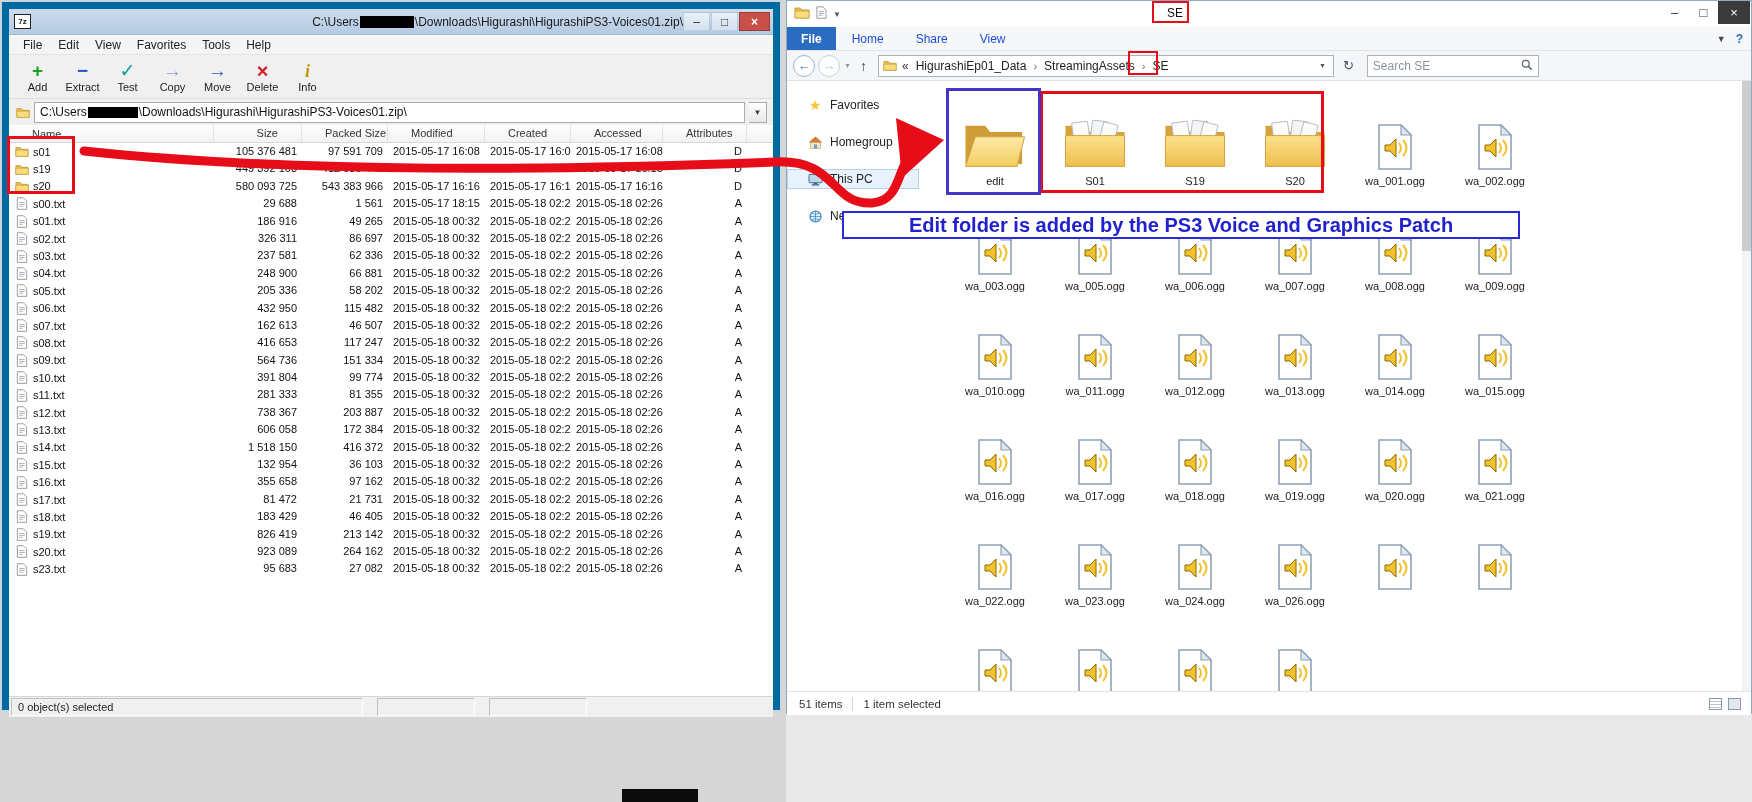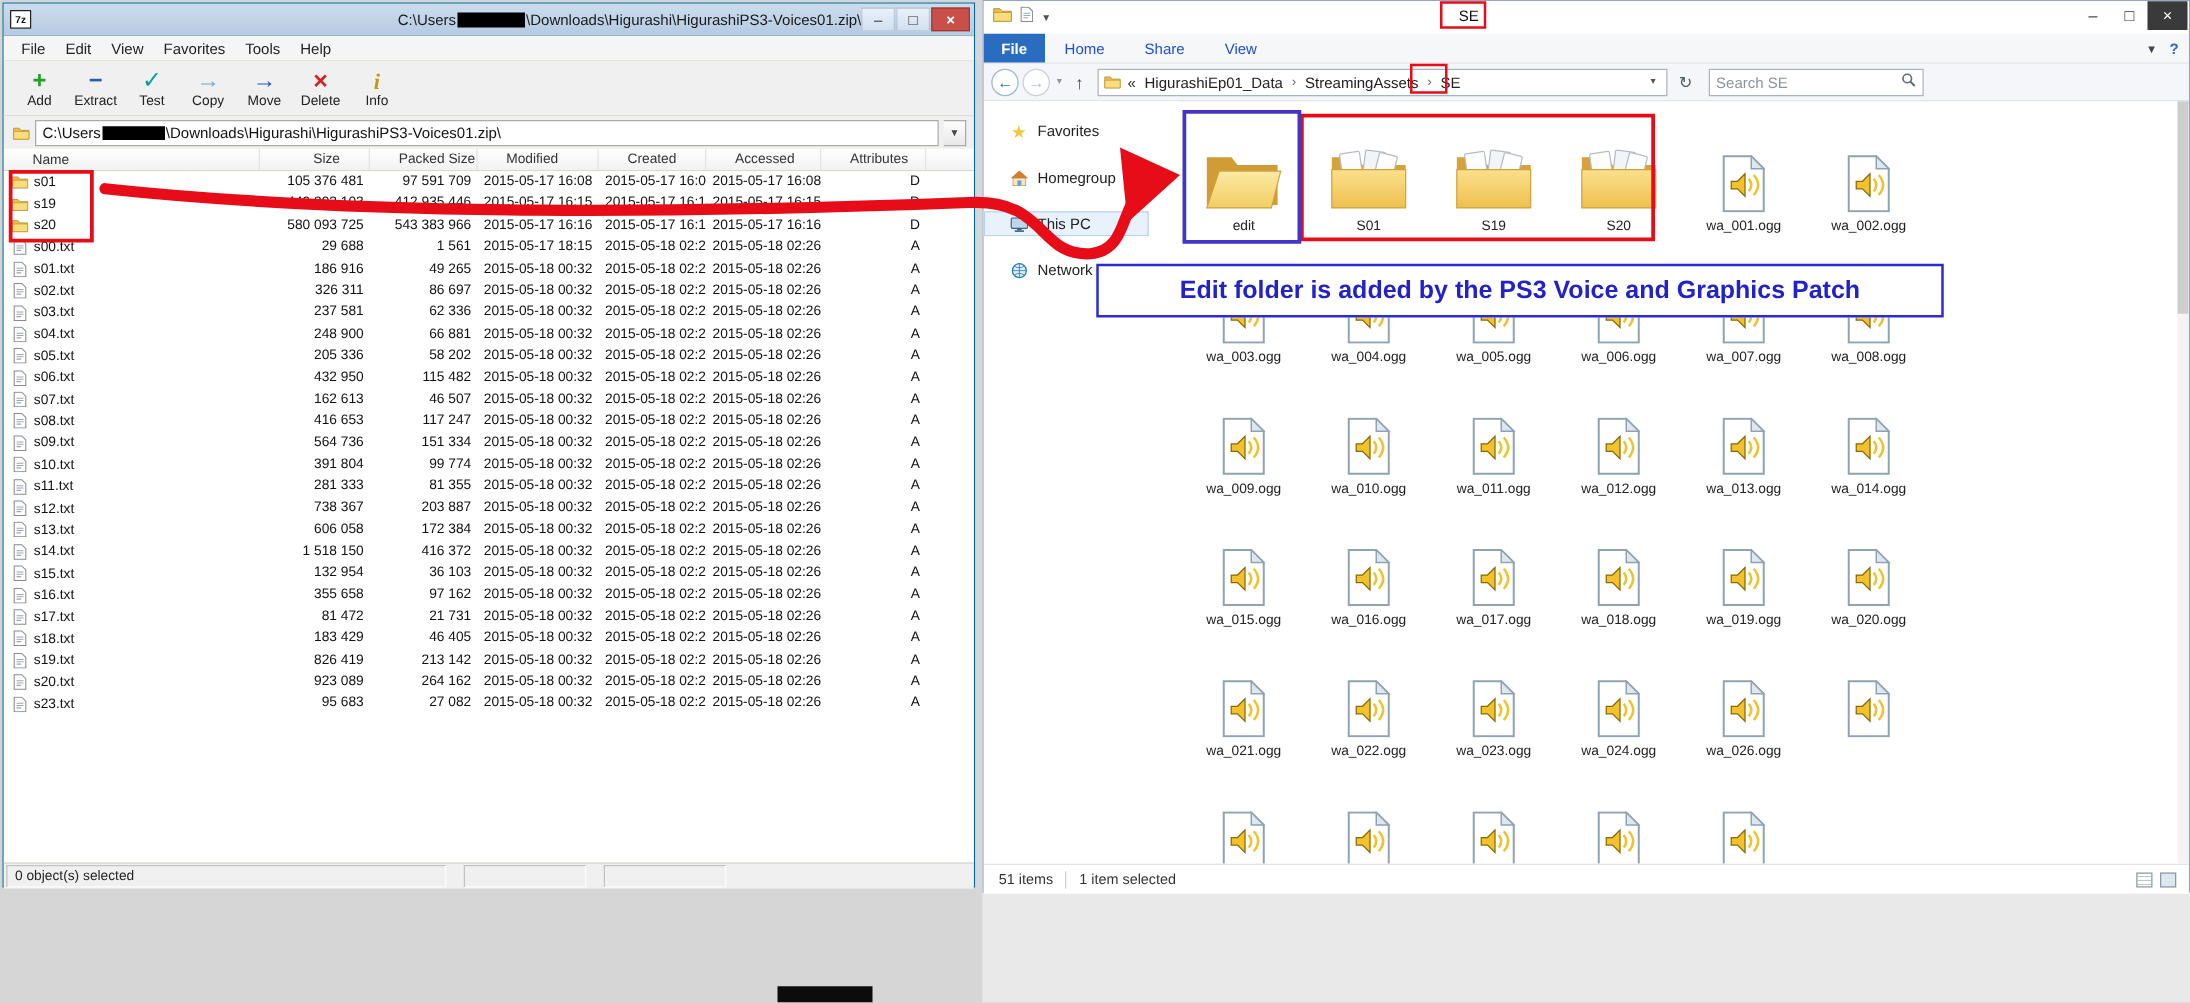--- a/index.html
+++ b/index.html
@@ -2,21 +2,21 @@
 <html><head>
 <meta charset="utf-8">
 <style>
 *{margin:0;padding:0;box-sizing:border-box}
 body{width:1752px;height:802px;overflow:hidden;background:#d6d6d6;font-family:"Liberation Sans","DejaVu Sans",sans-serif;position:relative}
 .desktop{position:absolute;inset:0}
 .under-exp{position:absolute;left:786px;top:714px;width:966px;height:88px;background:#e9e9e9}
 .task-chip{position:absolute;left:622px;top:789px;width:76px;height:13px;background:#0c0c0c}
 
 
-.zip-win{position:absolute;left:2px;top:2px;width:778px;height:708px;background:#fef9c3;border:1px solid #0369a1;box-shadow:0 0 0 1px rgba(190,210,232,.8)}
+.zip-win{position:absolute;left:2px;top:2px;width:778px;height:708px;background:#c4b5fd;border:7px solid #0369a1;box-shadow:0 0 0 1px rgba(190,210,232,.8)}
 .ztitle{height:26px;background:linear-gradient(#ccdcee,#b5cbe2);display:flex;align-items:center;padding:0 3px;border-bottom:1px solid #9db6d0}
 .zicon{width:17px;height:15px;background:#fff;border:1px solid #222;font-size:8px;font-weight:bold;color:#111;display:flex;align-items:center;justify-content:center;margin:0 4px 0 2px;flex:none}
 .ztext{flex:1;text-align:right;font-size:12px;color:#1a1a1a;white-space:nowrap;overflow:hidden}
 .redact{display:inline-block;width:54px;height:12px;background:#000;vertical-align:middle;margin:0 1px}
 .zcaps{display:flex;gap:1px}
 .zcap{width:27px;height:19px;display:flex;align-items:center;justify-content:center;font-size:12px;color:#333;border:1px solid rgba(120,140,165,.35);background:linear-gradient(#e9f1f9,#d2e0ef)}
 .zcap-close{background:#c85048;border-color:#9c3b35;color:#fff;font-weight:bold;width:31px}
 .zmenu{height:20px;background:#f5f5f5;display:flex;align-items:center;padding-left:6px;border-bottom:1px solid #e4e4e4}
 .zmenu-item{font-size:12px;color:#222;padding:0 8px}
 .ztoolbar{height:44px;display:flex;align-items:center;padding-left:8px;gap:4px;background:#f0f0f0;border-bottom:1px solid #ddd}
@@ -809,28 +809,20 @@
                 </svg>
               </div>
               <div class="glabel">wa_003.ogg</div>
             </div>
             <div class="gitem">
               <div class="gico">
                 <svg class="gsvg-audio">
                   <use href="#sym-ogg"></use>
                 </svg>
               </div>
-              <div class="glabel">wa_004.ogg</div>
-            </div>
-            <div class="gitem">
-              <div class="gico">
-                <svg class="gsvg-audio">
-                  <use href="#sym-ogg"></use>
-                </svg>
-              </div>
               <div class="glabel">wa_005.ogg</div>
             </div>
             <div class="gitem">
               <div class="gico">
                 <svg class="gsvg-audio">
                   <use href="#sym-ogg"></use>
                 </svg>
               </div>
               <div class="glabel">wa_006.ogg</div>
             </div>
@@ -1049,20 +1041,20 @@
         <span class="view-ic2"></span>
       </span>
     </div>
   </div>
 
   <div class="ann red-box" style="left:7px;top:136px;width:68px;height:58px"></div>
   <div class="ann red-box" style="left:1040px;top:91px;width:284px;height:102px"></div>
   <div class="ann blue-box" style="left:946px;top:88px;width:95px;height:107px"></div>
   <div class="ann red-box thin" style="left:1152px;top:1px;width:37px;height:22px"></div>
   <div class="ann red-box thin" style="left:1128px;top:51px;width:30px;height:24px"></div>
-  <div class="ann note" style="left:877px;top:211px;width:678px;height:43px">
+  <div class="ann note" style="left:842px;top:211px;width:678px;height:28px">
     <span>Edit folder is added by the PS3 Voice and Graphics Patch</span>
   </div>
   <svg class="arrow-svg" width="1752" height="802">
     <path d="M84 151 C 300 174, 560 170, 775 162 C 838 159, 830 205, 872 203 C 898 201, 897 175, 908 158" fill="none" stroke="#e60d18" stroke-width="9" stroke-linecap="round"></path>
     <polygon points="944,140 896,118 902,178" fill="#e60d18"></polygon>
   </svg>
 </div>
 
 </body></html>

